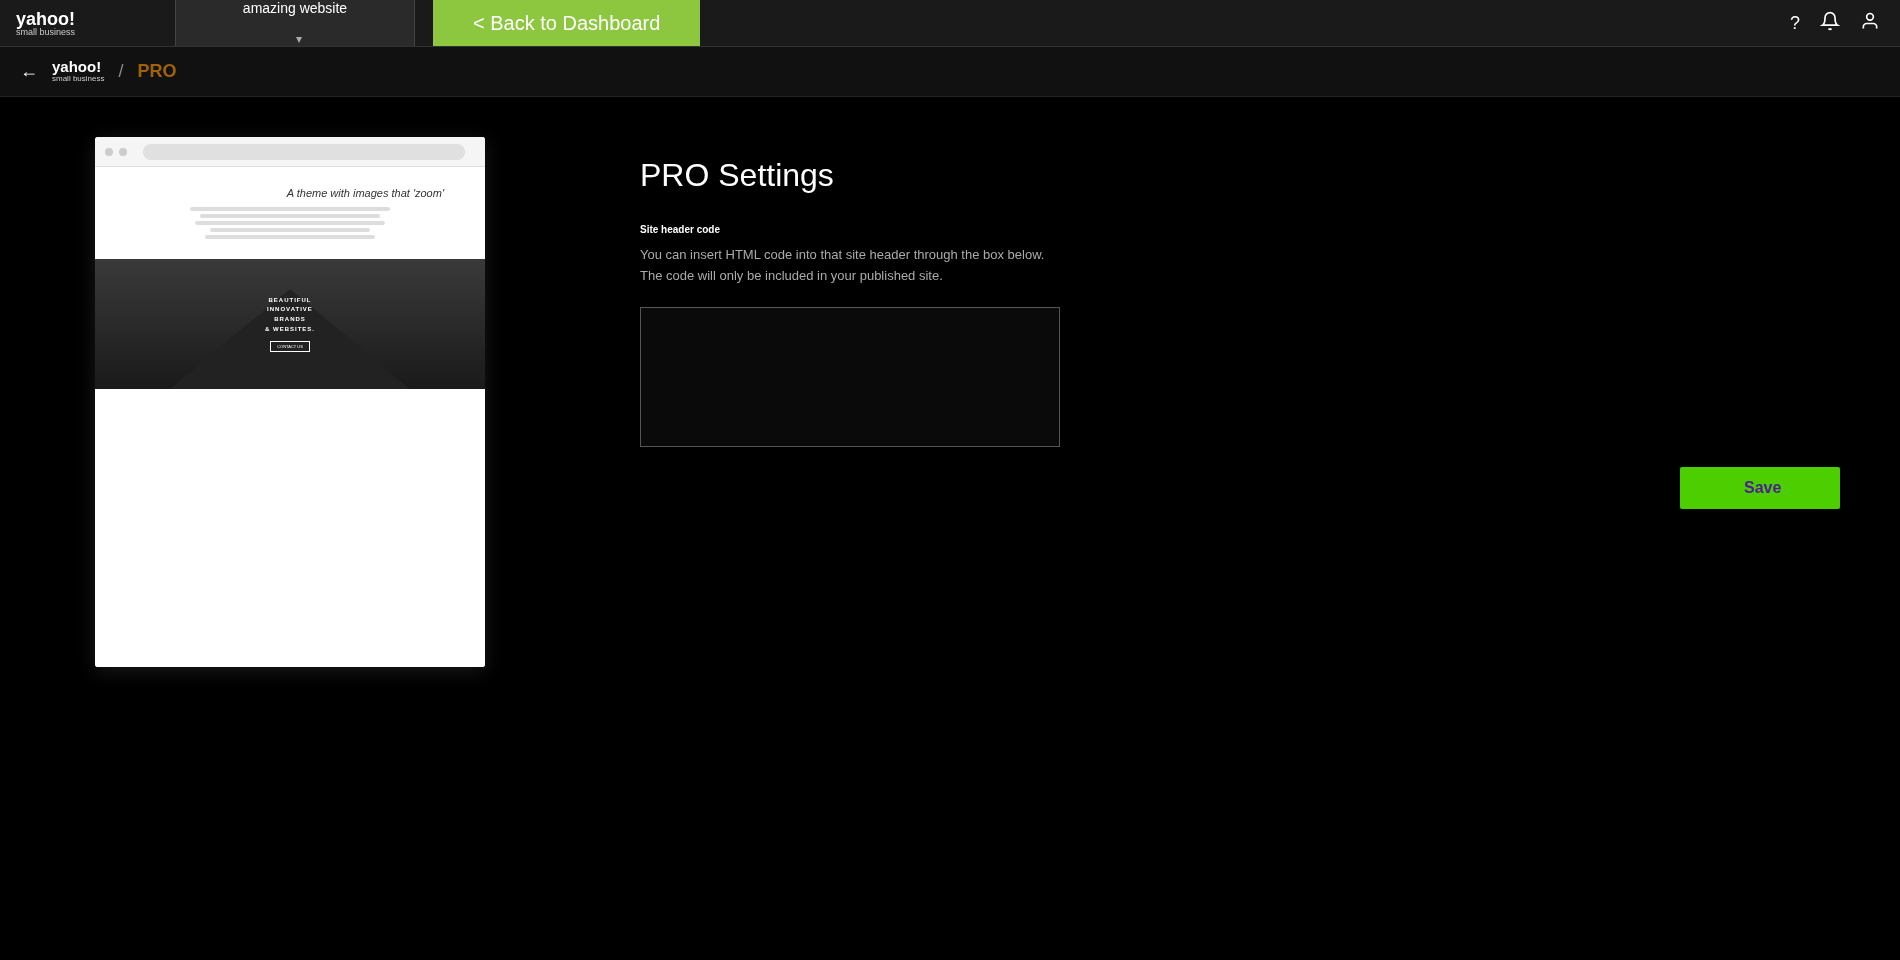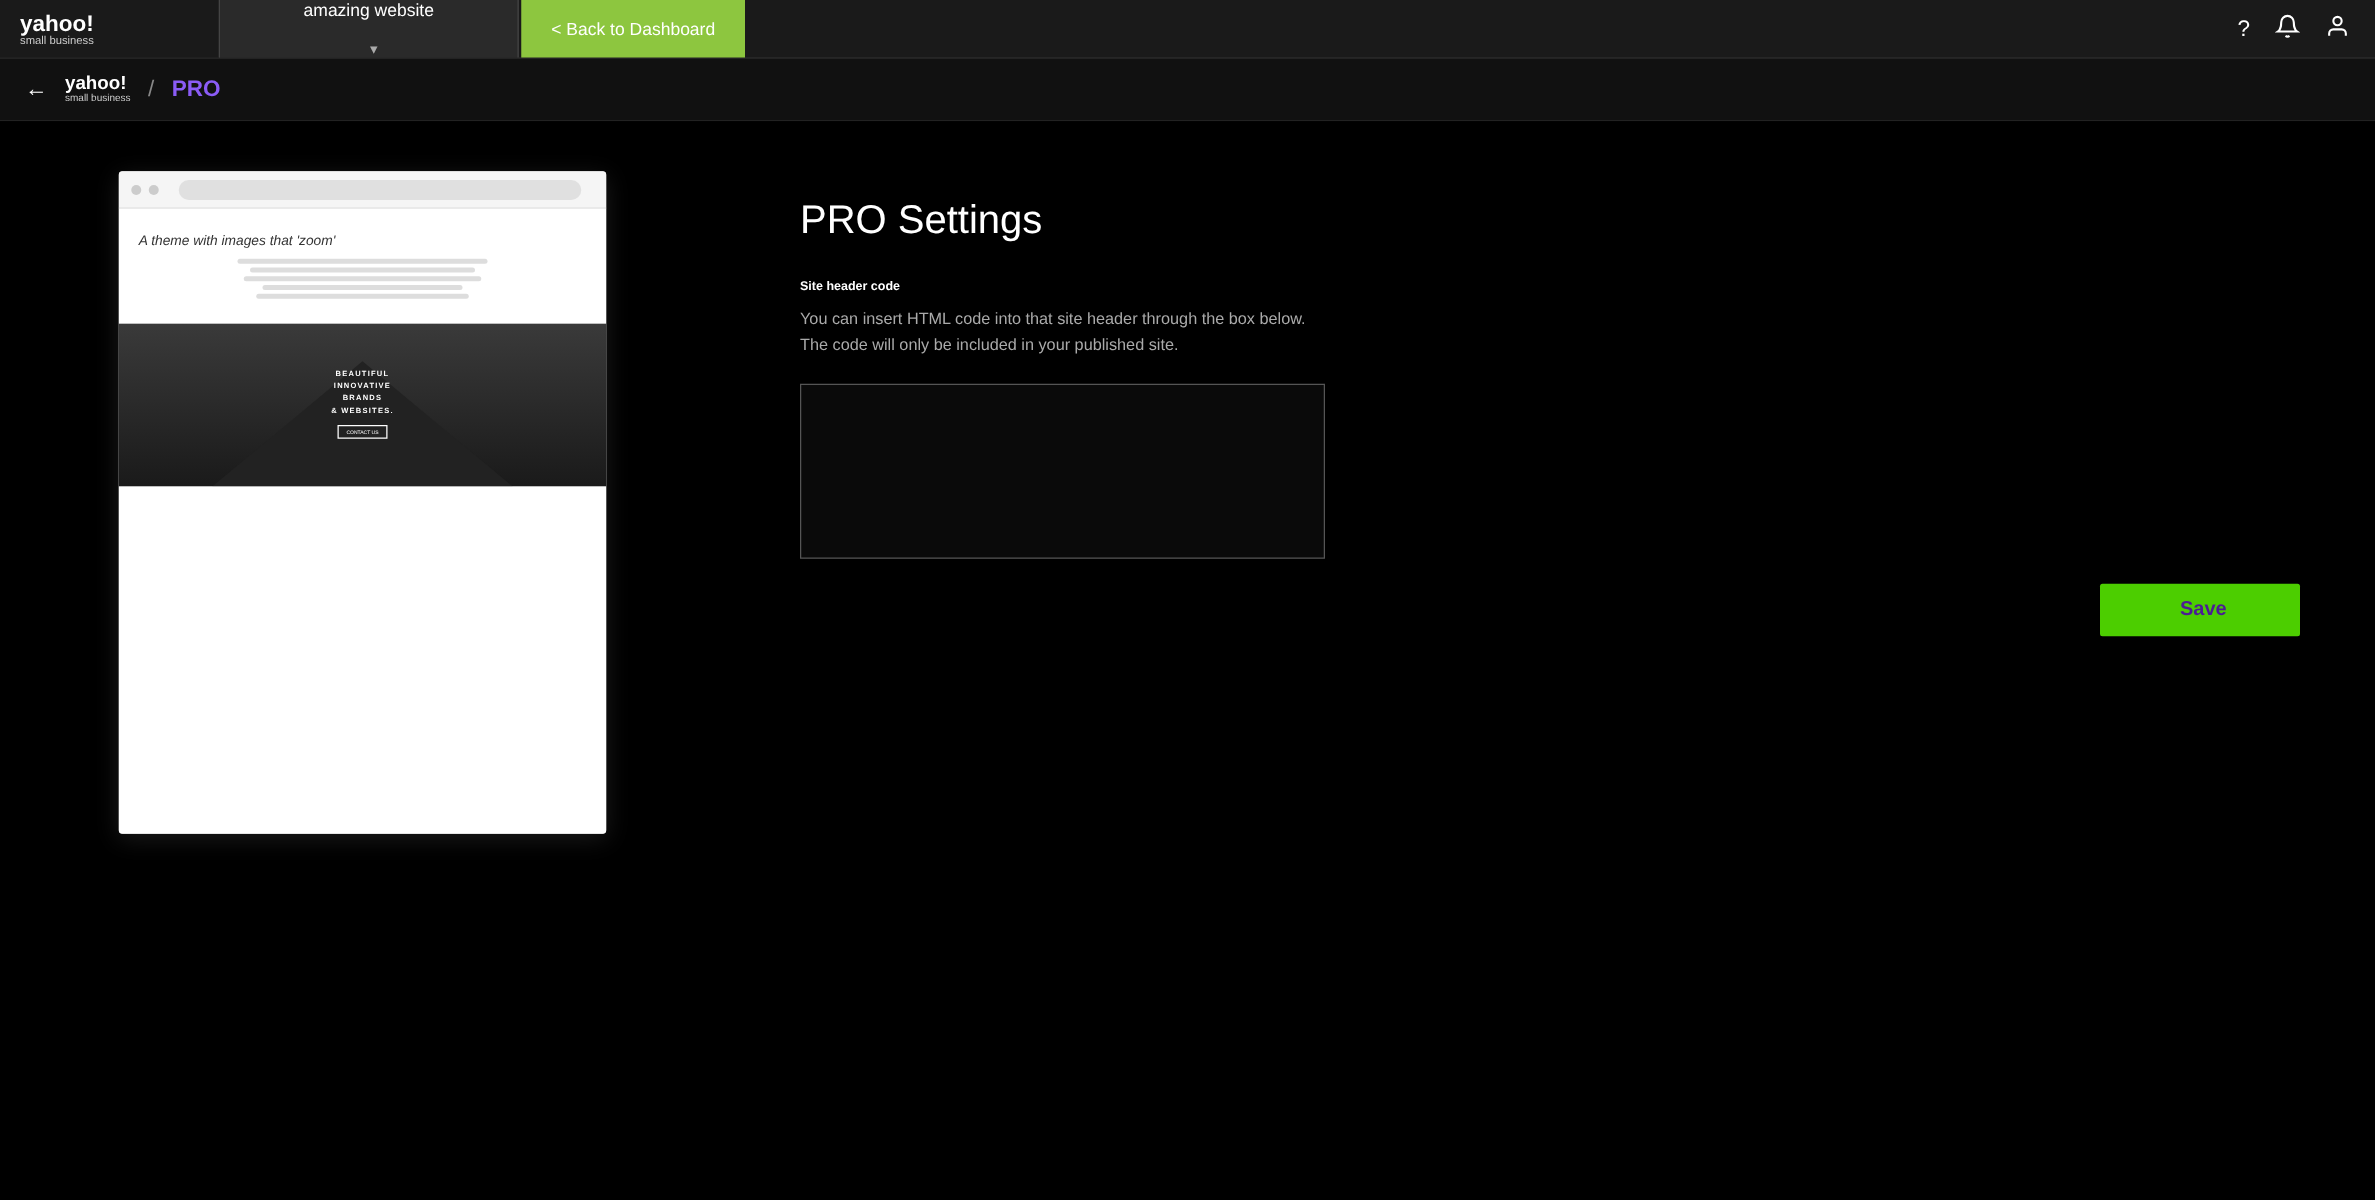--- a/index.html
+++ b/index.html
@@ -66,26 +66,26 @@
       color: #aaa;
       font-size: 12px;
       margin-left: 8px;
     }
 
     .topbar-back-btn {
       display: flex;
       align-items: center;
       background: #8dc63f;
       height: 100%;
-      padding: 0 24px;
+      padding: 0 40px;
       cursor: pointer;
-      margin-left: 2px;
+      margin-left: 18px;
       text-decoration: none;
       color: #fff;
-      font-size: 14px;
+      font-size: 20px;
       gap: 6px;
     }
 
     .topbar-right {
       margin-left: auto;
       display: flex;
       align-items: center;
       gap: 20px;
       padding-right: 20px;
     }
@@ -129,21 +129,21 @@
       font-size: 8px;
       color: #ccc;
     }
 
     .secondary-slash {
       color: #888;
       font-size: 18px;
     }
 
     .secondary-pro-label {
-      color: #8b5cf6;
+      color: #a16207;
       font-size: 18px;
       font-weight: bold;
     }
 
     
     .main-content {
       display: flex;
       width: 100%;
       min-height: 870px;
       background: #000;
@@ -191,22 +191,22 @@
       flex: 1;
       height: 16px;
       background: #e0e0e0;
       border-radius: 8px;
       margin: 0 10px;
     }
 
     
     .preview-hero-light {
       background: #fff;
-      padding: 20px 16px;
-      text-align: left;
+      padding: 20px 41px;
+      text-align: right;
       flex-shrink: 0;
     }
 
     .preview-hero-title {
       font-size: 11px;
       color: #333;
       font-style: italic;
       margin-bottom: 8px;
     }
 

